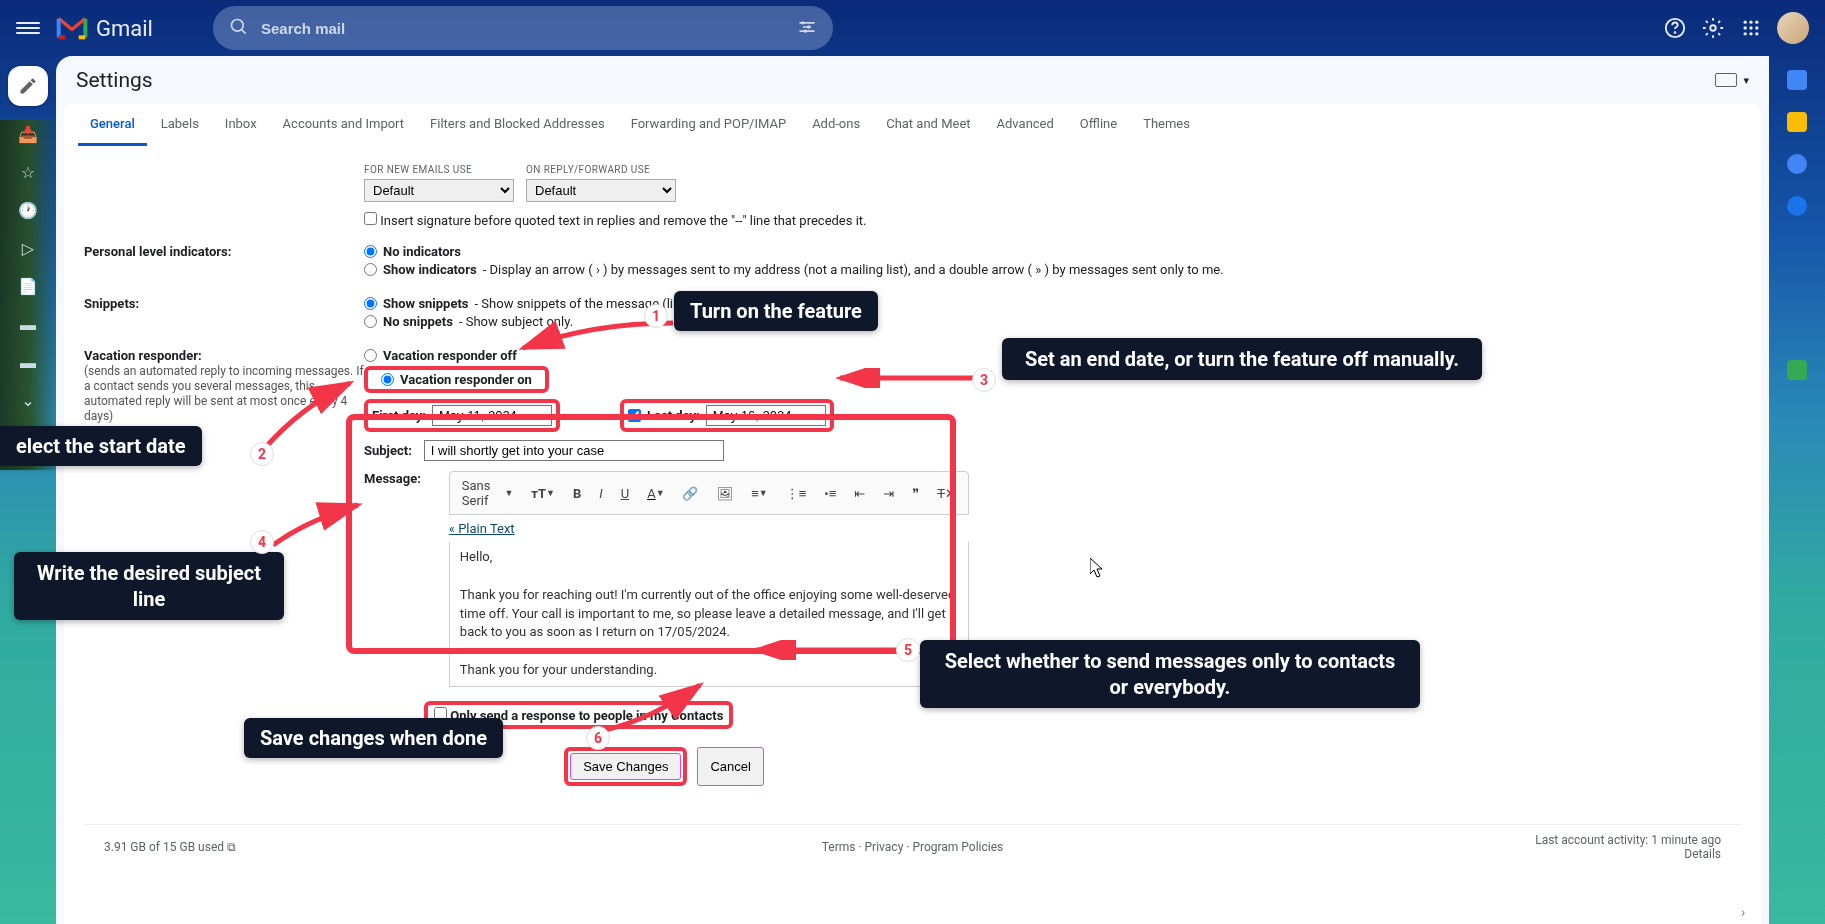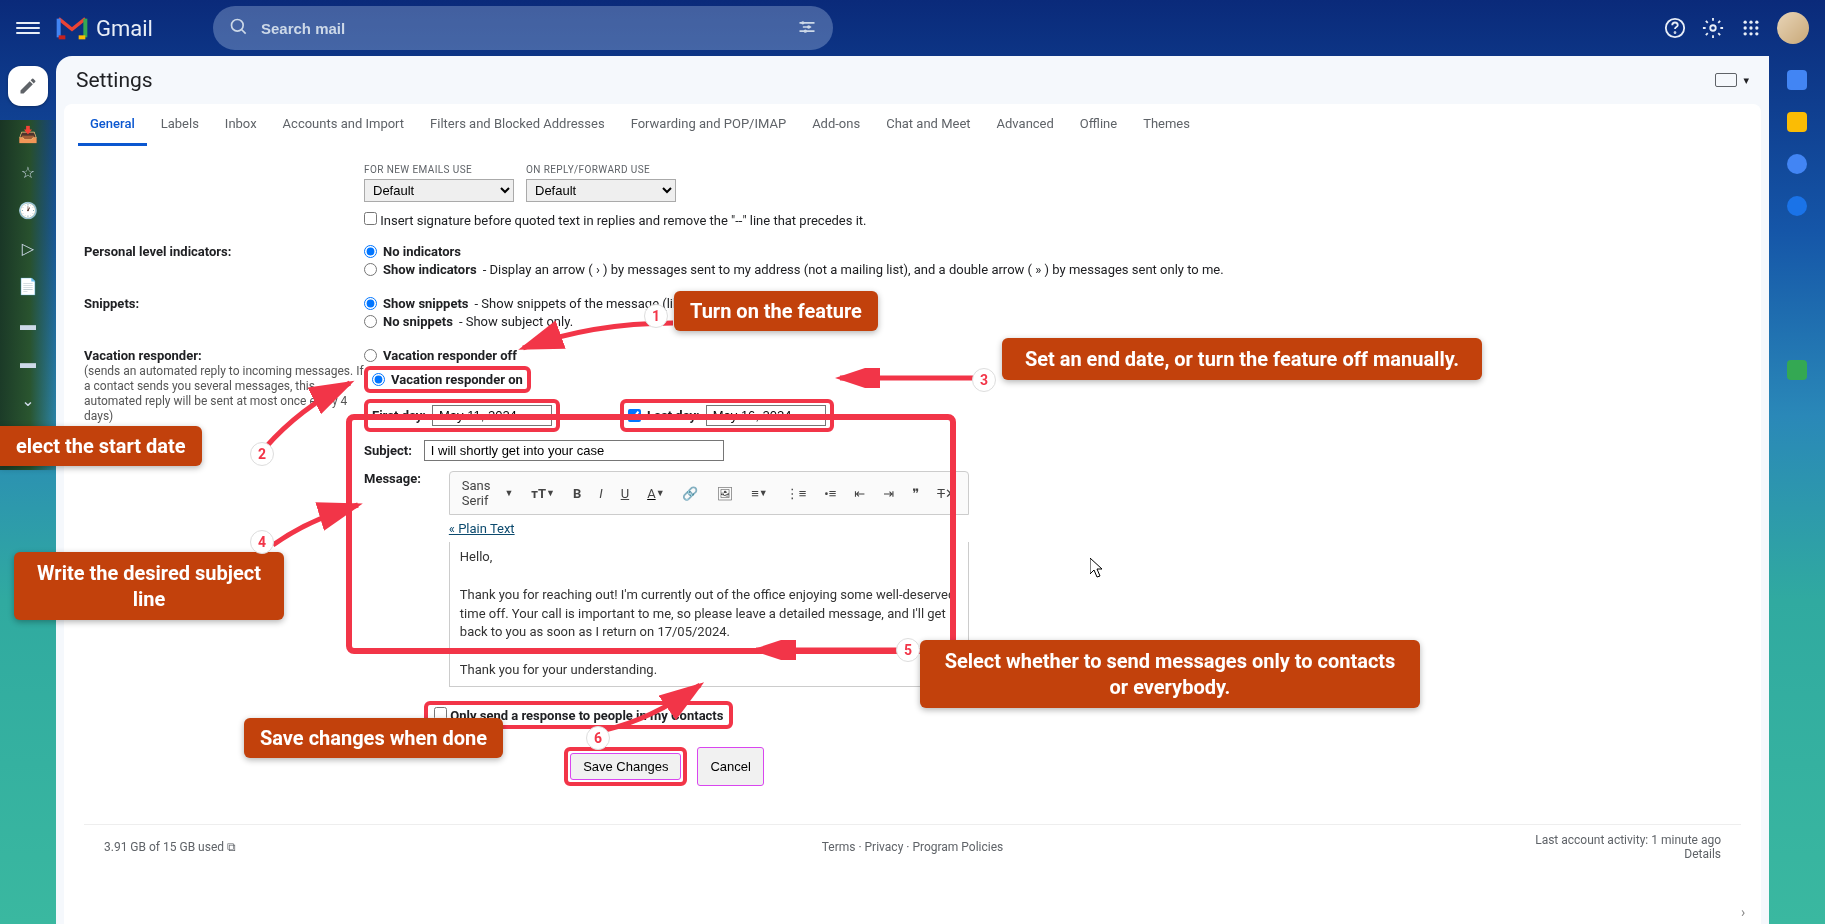--- a/index.html
+++ b/index.html
@@ -40,21 +40,21 @@
 .setting-value-col { flex: 1; }
 .small-caps { font-size: 10px; color: #5f6368; letter-spacing: 0.4px; margin-bottom: 4px; }
 select { font-size: 13px; padding: 2px 4px; border: 1px solid #aaa; background: #efefef; }
 .radio-row { display: flex; align-items: center; gap: 6px; margin-bottom: 3px; }
 .radio-row input[type=radio] { margin: 0; }
 .bold { font-weight: bold; }
 .date-input, .text-input { border: 1px solid #767676; padding: 2px 6px; font-size: 13px; background: #fff; }
 .date-input { width: 120px; }
 .subject-input { width: 300px; }
 .highlight-box { border: 4px solid #f23548; border-radius: 6px; }
-.annotation { position: absolute; background: #c2410c; color: #fff; font-weight: bold; padding: 8px 16px; border-radius: 6px; font-size: 20px; z-index: 50; box-shadow: 0 2px 6px rgba(0,0,0,0.3); white-space: nowrap; }
+.annotation { position: absolute; background: #0f172a; color: #fff; font-weight: bold; padding: 8px 16px; border-radius: 6px; font-size: 20px; z-index: 50; box-shadow: 0 2px 6px rgba(0,0,0,0.3); white-space: nowrap; }
 .annotation-num { position: absolute; width: 24px; height: 24px; border-radius: 50%; background: #fff; color: #f23548; display: flex; align-items: center; justify-content: center; font-weight: bold; font-size: 14px; z-index: 51; border: 1px solid #ddd; }
 .arrow { position: absolute; z-index: 49; pointer-events: none; }
 .editor-toolbar { border: 1px solid #ccc; background: #fafafa; padding: 4px 8px; display: flex; align-items: center; gap: 10px; font-size: 13px; border-radius: 4px 4px 0 0; width: 520px; }
 .editor-toolbar .tb-item { cursor: pointer; color: #444; padding: 2px 4px; display: flex; align-items: center; }
 .font-select { display: flex; align-items: center; gap: 4px; font-size: 13px; }
 .plain-link { color: #0c4a6e; margin: 6px 0; display: inline-block; font-size: 13px; }
 .editor-body { border: 1px solid #ccc; border-top: none; padding: 6px 10px; font-size: 13px; color: #333; width: 520px; min-height: 130px; line-height: 1.45; }
 .button-row { display: flex; gap: 10px; justify-content: center; margin-top: 18px; }
 .btn { border: 1px solid #d946ef; background: #f1f1f1; padding: 5px 12px; font-size: 13px; cursor: pointer; border-radius: 3px; }
 .footer { display: flex; justify-content: space-between; align-items: center; padding: 8px 20px; font-size: 12px; color: #5f6368; border-top: 1px solid #eee; }
@@ -227,21 +227,21 @@
         <div class="setting-label-col">
           <span>Vacation responder:</span><br>
           <span class="sub">(sends an automated reply to incoming messages. If a contact sends you several messages, this automated reply will be sent at most once every 4 days)</span><br>
           <a href="#">Learn more</a>
         </div>
         <div class="setting-value-col">
           <div class="radio-row">
               <input type="radio" name="vac" style="">
               <span class="bold">Vacation responder off</span>
             </div>
-          <div style="display:inline-block; padding:2px 4px;" class="highlight-box">
+          <div style="display:inline-block; padding:2px 13px;" class="highlight-box">
             <div class="radio-row" style="margin:0;">
                 <input type="radio" name="vac" checked="" style="">
                 <span class="bold">Vacation responder on</span>
               </div>
           </div>
 
           <div style="display:flex; gap:60px; margin-top:6px; align-items:center;">
             <div style="display:inline-flex; align-items:center; gap:6px; padding:2px 4px;" class="highlight-box">
               <span class="bold">First day:</span>
               <input class="date-input" value="May 11, 2024" style="">

